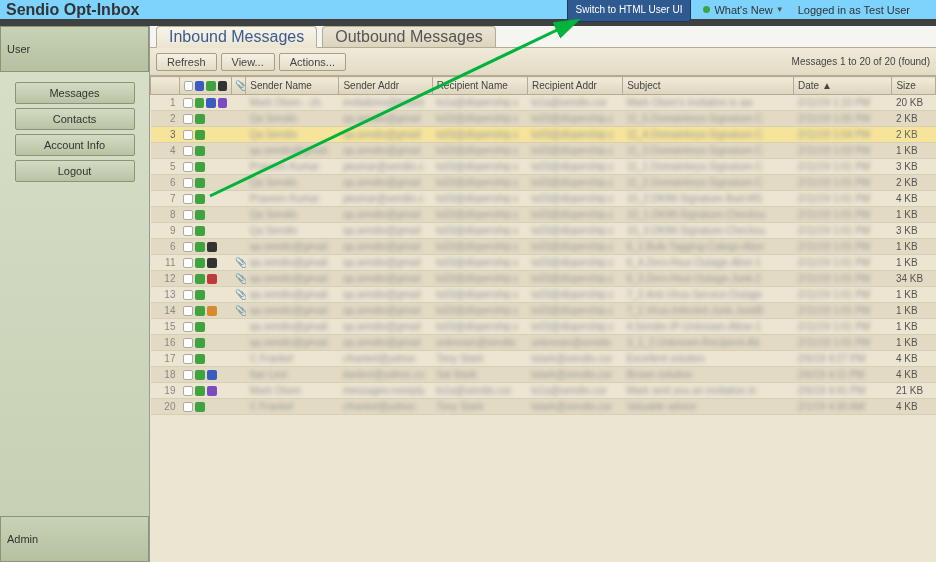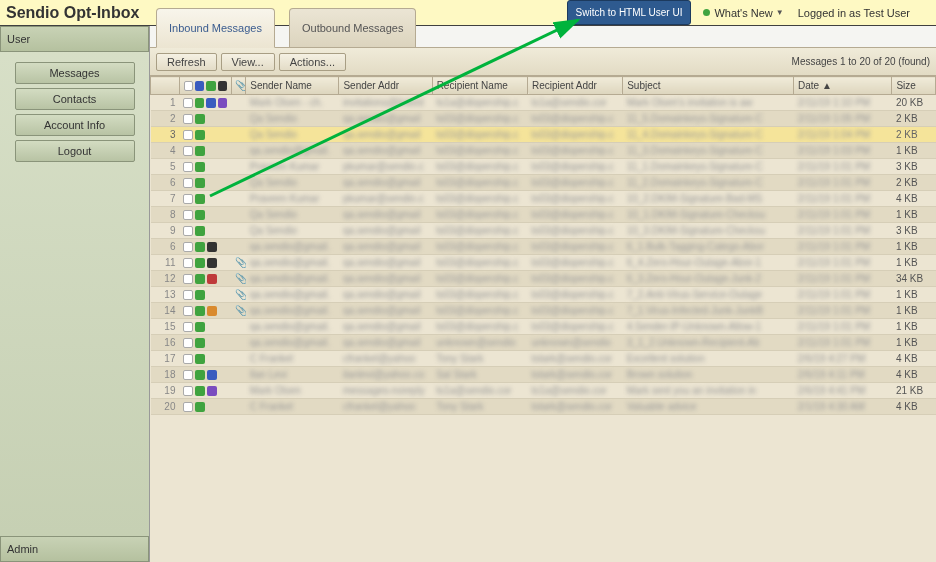--- a/index.html
+++ b/index.html
@@ -1,38 +1,38 @@
 <!DOCTYPE html>
 <html><head>
 <meta charset="utf-8">
 <style>
   * { box-sizing: border-box; margin: 0; padding: 0; }
   body { font-family: Arial, sans-serif; font-size: 11px; background: #fff; width: 936px; height: 562px; overflow: hidden; position: relative; }
   
-  .header { height: 26px; display: flex; align-items: center; padding: 0 6px; border-bottom: 1px solid #404040; background: #fef9c3; }
+  .header { height: 26px; display: flex; align-items: center; padding: 0 6px; border-bottom: 7px solid #404040; background: #7dd3fc; }
   .app-title { font-size: 16px; font-weight: bold; color: #333; flex: 0 0 auto; }
   .header-spacer { flex: 1; }
   .header-btn { background: #2e5a8f; color: #fff; border: 1px solid #1c3a5e; border-radius: 3px; padding: 6px 8px; font-size: 10px; margin-left: 6px; cursor: pointer; }
   .whats-new { margin-left: 12px; color: #333; font-size: 11px; cursor: pointer; display: flex; align-items: center; }
   .whats-new .dot { width: 7px; height: 7px; background: #3fa33f; border-radius: 50%; margin-right: 4px; }
   .whats-new .arrow { margin-left: 3px; font-size: 8px; color: #555; }
   .logged-in { margin-left: 14px; color: #333; font-size: 11px; margin-right: 20px; }
 
   .main { display: flex; height: 536px; }
   
   .sidebar { width: 150px; background: linear-gradient(#d8e0c8, #c5cfb2); border-right: 1px solid #999; display: flex; flex-direction: column; }
-  .side-head { background: linear-gradient(#c8d2b5, #b5c19f); border: 1px solid #8a947a; color: #333; font-size: 11px; padding: 6px 6px; font-weight: normal; }
+  .side-head { background: linear-gradient(#c8d2b5, #b5c19f); border: 1px solid #8a947a; color: #333; font-size: 11px; padding: 16px 6px; font-weight: normal; }
   .side-items { padding: 6px; }
   .side-btn { display: block; width: 120px; margin: 4px auto; background: linear-gradient(#d3dcc2, #b8c3a4); border: 1px solid #8a947a; border-radius: 2px; color: #333; font-size: 11px; padding: 4px 0; text-align: center; cursor: pointer; }
   .side-flex { flex: 1; }
   
   .content { flex: 1; background: #f5f5f2; display: flex; flex-direction: column; }
   
   .tabs { height: 22px; display: flex; align-items: flex-end; padding-left: 6px; background: #f5f5f2; border-bottom: 1px solid #b5aa92; }
-  .tab { padding: 13px 12px; border: 1px solid #b5aa92; border-bottom: none; border-radius: 4px 4px 0 0; margin-right: 14px; font-size: 11px; cursor: pointer; background: linear-gradient(#ebe5d4, #dcd4be); color: #555; }
+  .tab { padding: 1px 12px; border: 1px solid #b5aa92; border-bottom: none; border-radius: 4px 4px 0 0; margin-right: 5px; font-size: 16px; cursor: pointer; background: linear-gradient(#ebe5d4, #dcd4be); color: #555; }
   .tab.active { background: linear-gradient(#f8f5eb, #ece5d2); color: #3a5c8f; font-weight: normal; position: relative; top: 1px; border-bottom: 1px solid #ece5d2; }
   
   .toolbar { height: 28px; background: linear-gradient(#f0ebd9, #e2dbc4); border-bottom: 1px solid #b5aa92; display: flex; align-items: center; padding: 0 6px; }
   .tool-btn { background: linear-gradient(#f5f1e3, #e3dcc7); border: 1px solid #a89e84; border-radius: 2px; padding: 2px 10px; margin-right: 4px; font-size: 11px; color: #444; cursor: pointer; }
   .toolbar-spacer { flex: 1; }
   .msg-count { font-size: 10px; color: #444; margin-left: 12px; }
   
   .grid { flex: 1; overflow: auto; background: #ece5d2; position: relative; }
   .grid table { border-collapse: collapse; width: 100%; table-layout: fixed; }
   .grid th { background: linear-gradient(#f0ebd9, #ddd5bd); border: 1px solid #b5aa92; font-size: 10px; font-weight: normal; color: #444; padding: 3px 4px; text-align: left; position: sticky; top: 0; white-space: nowrap; overflow: hidden; }

